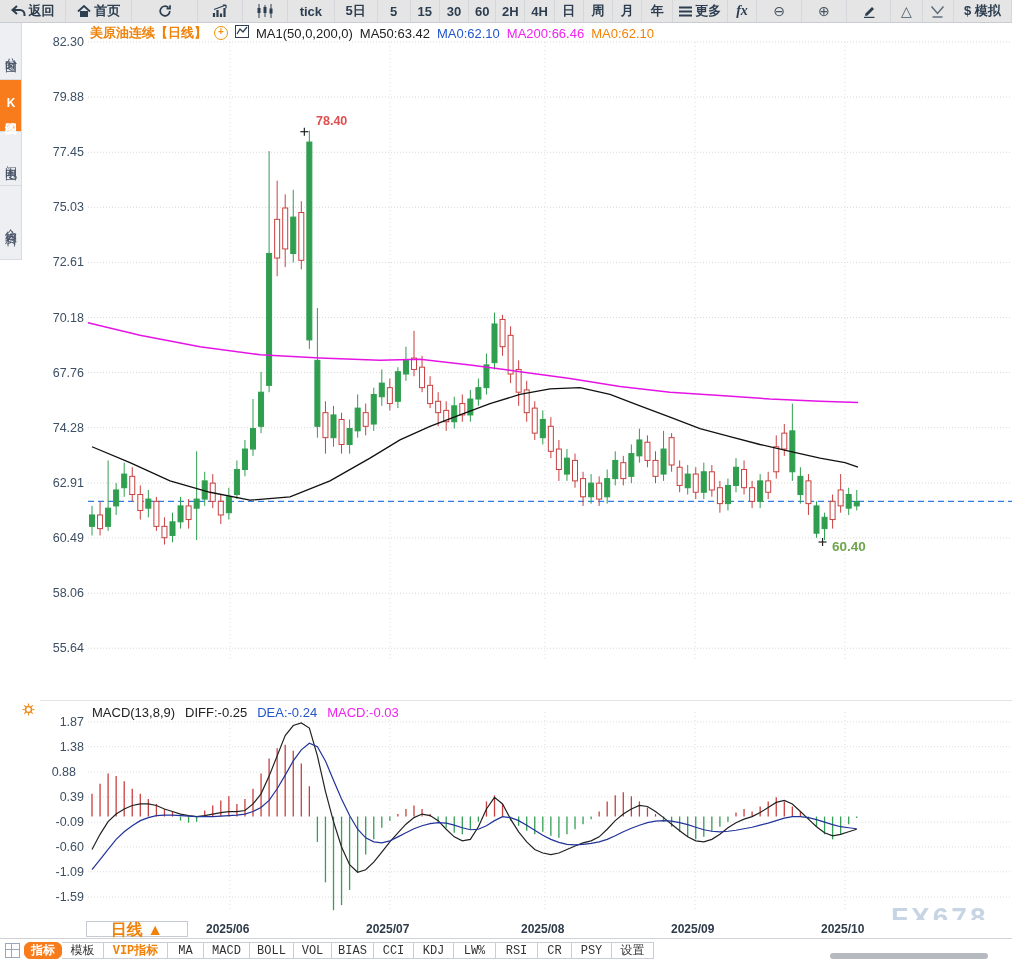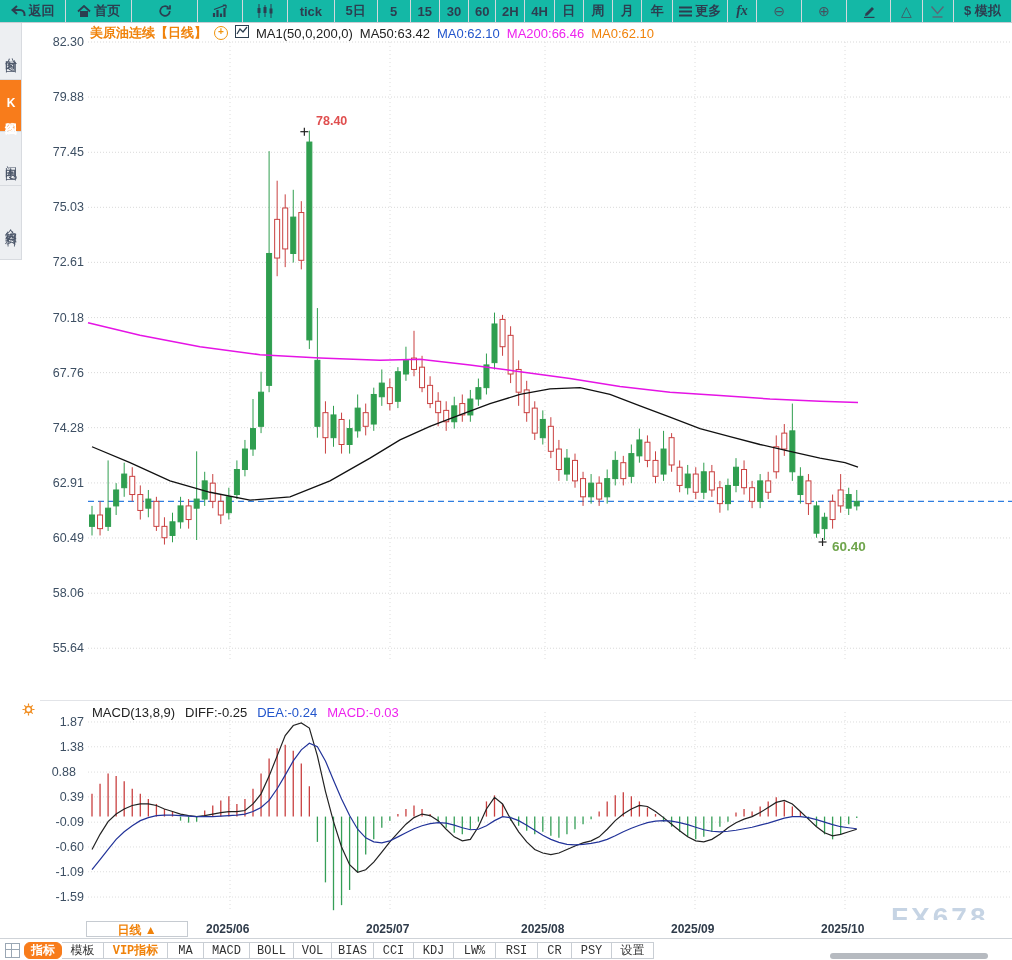--- a/index.html
+++ b/index.html
@@ -1,19 +1,19 @@
 <!DOCTYPE html>
 <html><head>
 <meta charset="utf-8">
 <style>
   html,body{margin:0;padding:0;}
   body{width:1012px;height:960px;overflow:hidden;position:relative;background:#fff;
        font-family:"Liberation Sans",sans-serif;-webkit-font-smoothing:antialiased;}
   
-  .toolbar{position:absolute;top:0;left:0;width:1012px;height:22px;background:#14b8a6;
+  .toolbar{position:absolute;top:0;left:0;width:1012px;height:22px;background:#e5e5e5;
            border-bottom:1px solid #c9cdd3;display:flex;z-index:30;}
   .tb-item{display:flex;align-items:center;justify-content:center;gap:3px;
            border-right:1px solid #d4d8dd;color:#2c3e50;font-size:13px;font-weight:700;
            box-sizing:border-box;cursor:pointer;white-space:nowrap;overflow:hidden;}
   .tb-item .glyph{font-size:14px;line-height:1;}
   .tb-item svg{display:block;}
   
   .title-row{position:absolute;top:25px;left:90px;height:16px;display:flex;align-items:center;
              gap:7px;font-size:13px;z-index:20;white-space:nowrap;}
   .t-symbol{color:#f0820a;font-weight:700;}
@@ -38,21 +38,21 @@
   
   .anno{position:absolute;font-weight:700;z-index:15;}
   .anno-high{color:#e04f4f;font-size:12.5px;}
   .anno-low{color:#6fa54c;font-size:13.5px;}
   
   .watermark{position:absolute;left:891px;top:902px;font-size:28px;font-weight:700;
              color:#a9bed6;opacity:.65;letter-spacing:3px;z-index:12;}
   
   .axis-row{position:absolute;top:920px;left:0;width:1012px;height:18px;background:#fff;z-index:20;}
   .period-box{position:absolute;left:86px;top:1px;width:102px;height:16px;border:1px solid #c6cbd1;
-              background:#fff;color:#f0820a;font-size:12px;font-weight:700;text-align:center;
+              background:#fff;color:#f0820a;font-size:16px;font-weight:700;text-align:center;
               line-height:16px;cursor:pointer;box-sizing:border-box;}
   .tabs-row{position:absolute;top:938px;left:0;width:1012px;height:22px;background:#fff;
             border-top:1px solid #cfd3d8;display:flex;align-items:center;z-index:20;}
   .tab{height:17px;line-height:17px;border:1px solid #c9ced4;border-left:none;font-size:12px;
        color:#333;text-align:center;cursor:pointer;box-sizing:border-box;background:#fff;
        font-family:"Liberation Mono","Liberation Sans",monospace;}
   .tab.first{border-left:1px solid #c9ced4;}
   .tab.active{background:#f87c1b;color:#fff;border-color:#f87c1b;font-weight:700;}
   .tab.vip{color:#f0820a;font-weight:700;}
   .grid-icon{width:13px;height:13px;border:1px solid #9aa7b4;margin:0 4px 0 5px;position:relative;}

